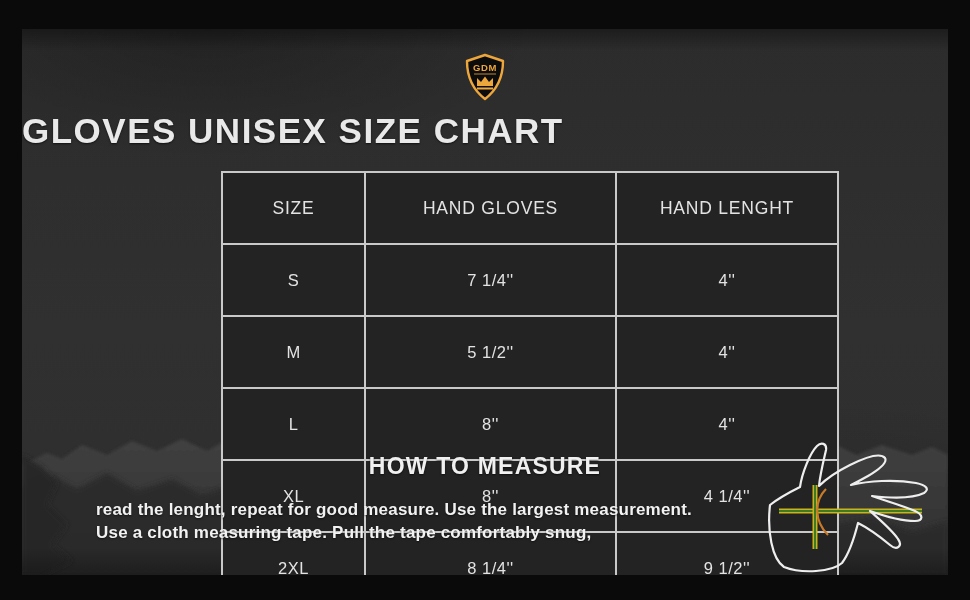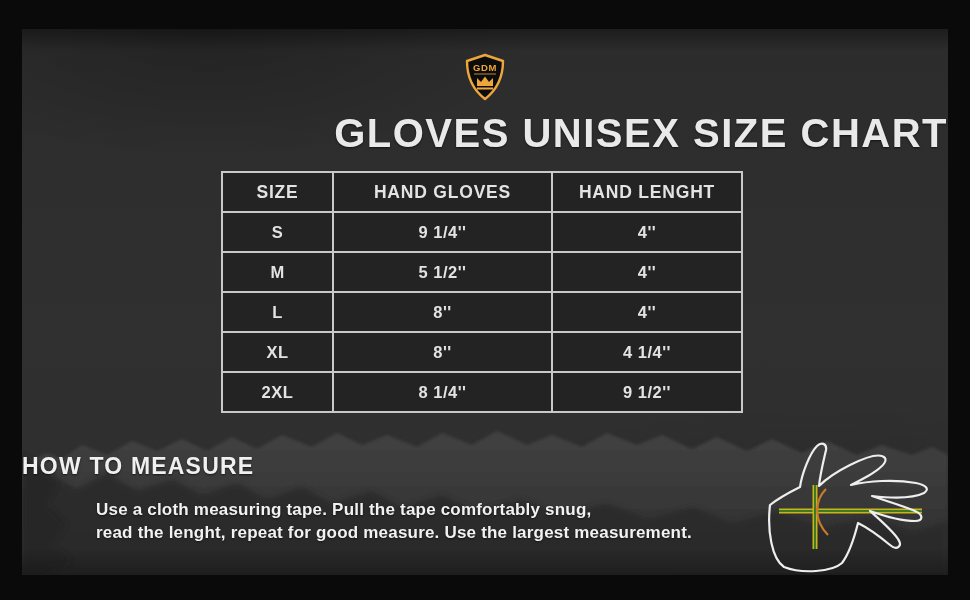--- a/index.html
+++ b/index.html
@@ -34,50 +34,51 @@
       linear-gradient(0deg, rgba(0,0,0,0.30) 0%, transparent 5%);
   }
 
   .logo-wrap {
     position: absolute; left: 0; top: 24px; width: 926px;
     display: flex; justify-content: center; align-items: flex-end;
   }
 
   .title {
     position: absolute; left: 0; top: 82px; width: 926px;
-    text-align: right;
+    text-align: left;
     color: #e9e9e9;
-    font-size: 40px;
+    font-size: 35px;
     font-weight: bold;
     letter-spacing: 1.5px;
     text-shadow: 0 1px 2px rgba(0,0,0,0.6);
   }
 
   .size-table {
     position: absolute; left: 199px; top: 142px;
     border-collapse: collapse;
     table-layout: fixed;
   }
   .size-table th, .size-table td {
     border: 2px solid #c9c9c9;
     background: #232323;
     color: #e3e3e3;
     text-align: center;
-    font-weight: bold;
+    font-weight: normal;
     height: 38px;
-    padding: 0;
+    padding: 16px;
   }
   .size-table th { font-size: 17.5px; letter-spacing: 0.8px; }
   .size-table td { font-size: 16.5px; letter-spacing: 0.5px; }
   .col-size { width: 109px; }
   .col-hand { width: 217px; }
   .col-palm { width: 188px; }
 
   .howto-heading {
     position: absolute; left: 0; top: 424px; width: 926px;
+    text-align: center;
     color: #f0f0f0;
     font-size: 23px;
     font-weight: bold;
     letter-spacing: 1.2px;
     text-shadow: 0 1px 2px rgba(0,0,0,0.6);
   }
 
   .howto-text {
     position: absolute; left: 74px; top: 469px;
     width: 680px;
@@ -135,21 +136,21 @@
     <thead>
       <tr>
         <th class="col-size">SIZE</th>
         <th class="col-hand">HAND GLOVES</th>
         <th class="col-palm">HAND LENGHT</th>
       </tr>
     </thead>
     <tbody>
       <tr>
         <td>S</td>
-        <td>9 1/4''</td>
+        <td>7 1/4''</td>
         <td>4''</td>
       </tr>
       <tr>
         <td>M</td>
         <td>5 1/2''</td>
         <td>4''</td>
       </tr>
       <tr>
         <td>L</td>
         <td>8''</td>
@@ -164,22 +165,22 @@
         <td>2XL</td>
         <td>8 1/4''</td>
         <td>9 1/2''</td>
       </tr>
     </tbody>
   </table>
 
   <div class="howto-heading">HOW TO MEASURE</div>
 
   <div class="howto-text">
+    <div>read the lenght, repeat for good measure. Use the largest measurement.</div>
     <div>Use a cloth measuring tape. Pull the tape comfortably snug,</div>
-    <div>read the lenght, repeat for good measure. Use the largest measurement.</div>
   </div>
 
   <svg class="hand-diagram" viewBox="0 0 178 136" aria-hidden="true">
 
     <line x1="15" y1="72" x2="158" y2="72" stroke="#c9b41f" stroke-width="5"></line>
     <line x1="15" y1="72" x2="158" y2="72" stroke="#3f7a20" stroke-width="2"></line>
     <line x1="51" y1="46" x2="51" y2="110" stroke="#c9b41f" stroke-width="5"></line>
     <line x1="51" y1="46" x2="51" y2="110" stroke="#3f7a20" stroke-width="2"></line>
     <path d="M62,50 C50,62 50,82 64,96" fill="none" stroke="#c87a28" stroke-width="2.2"></path>
 

